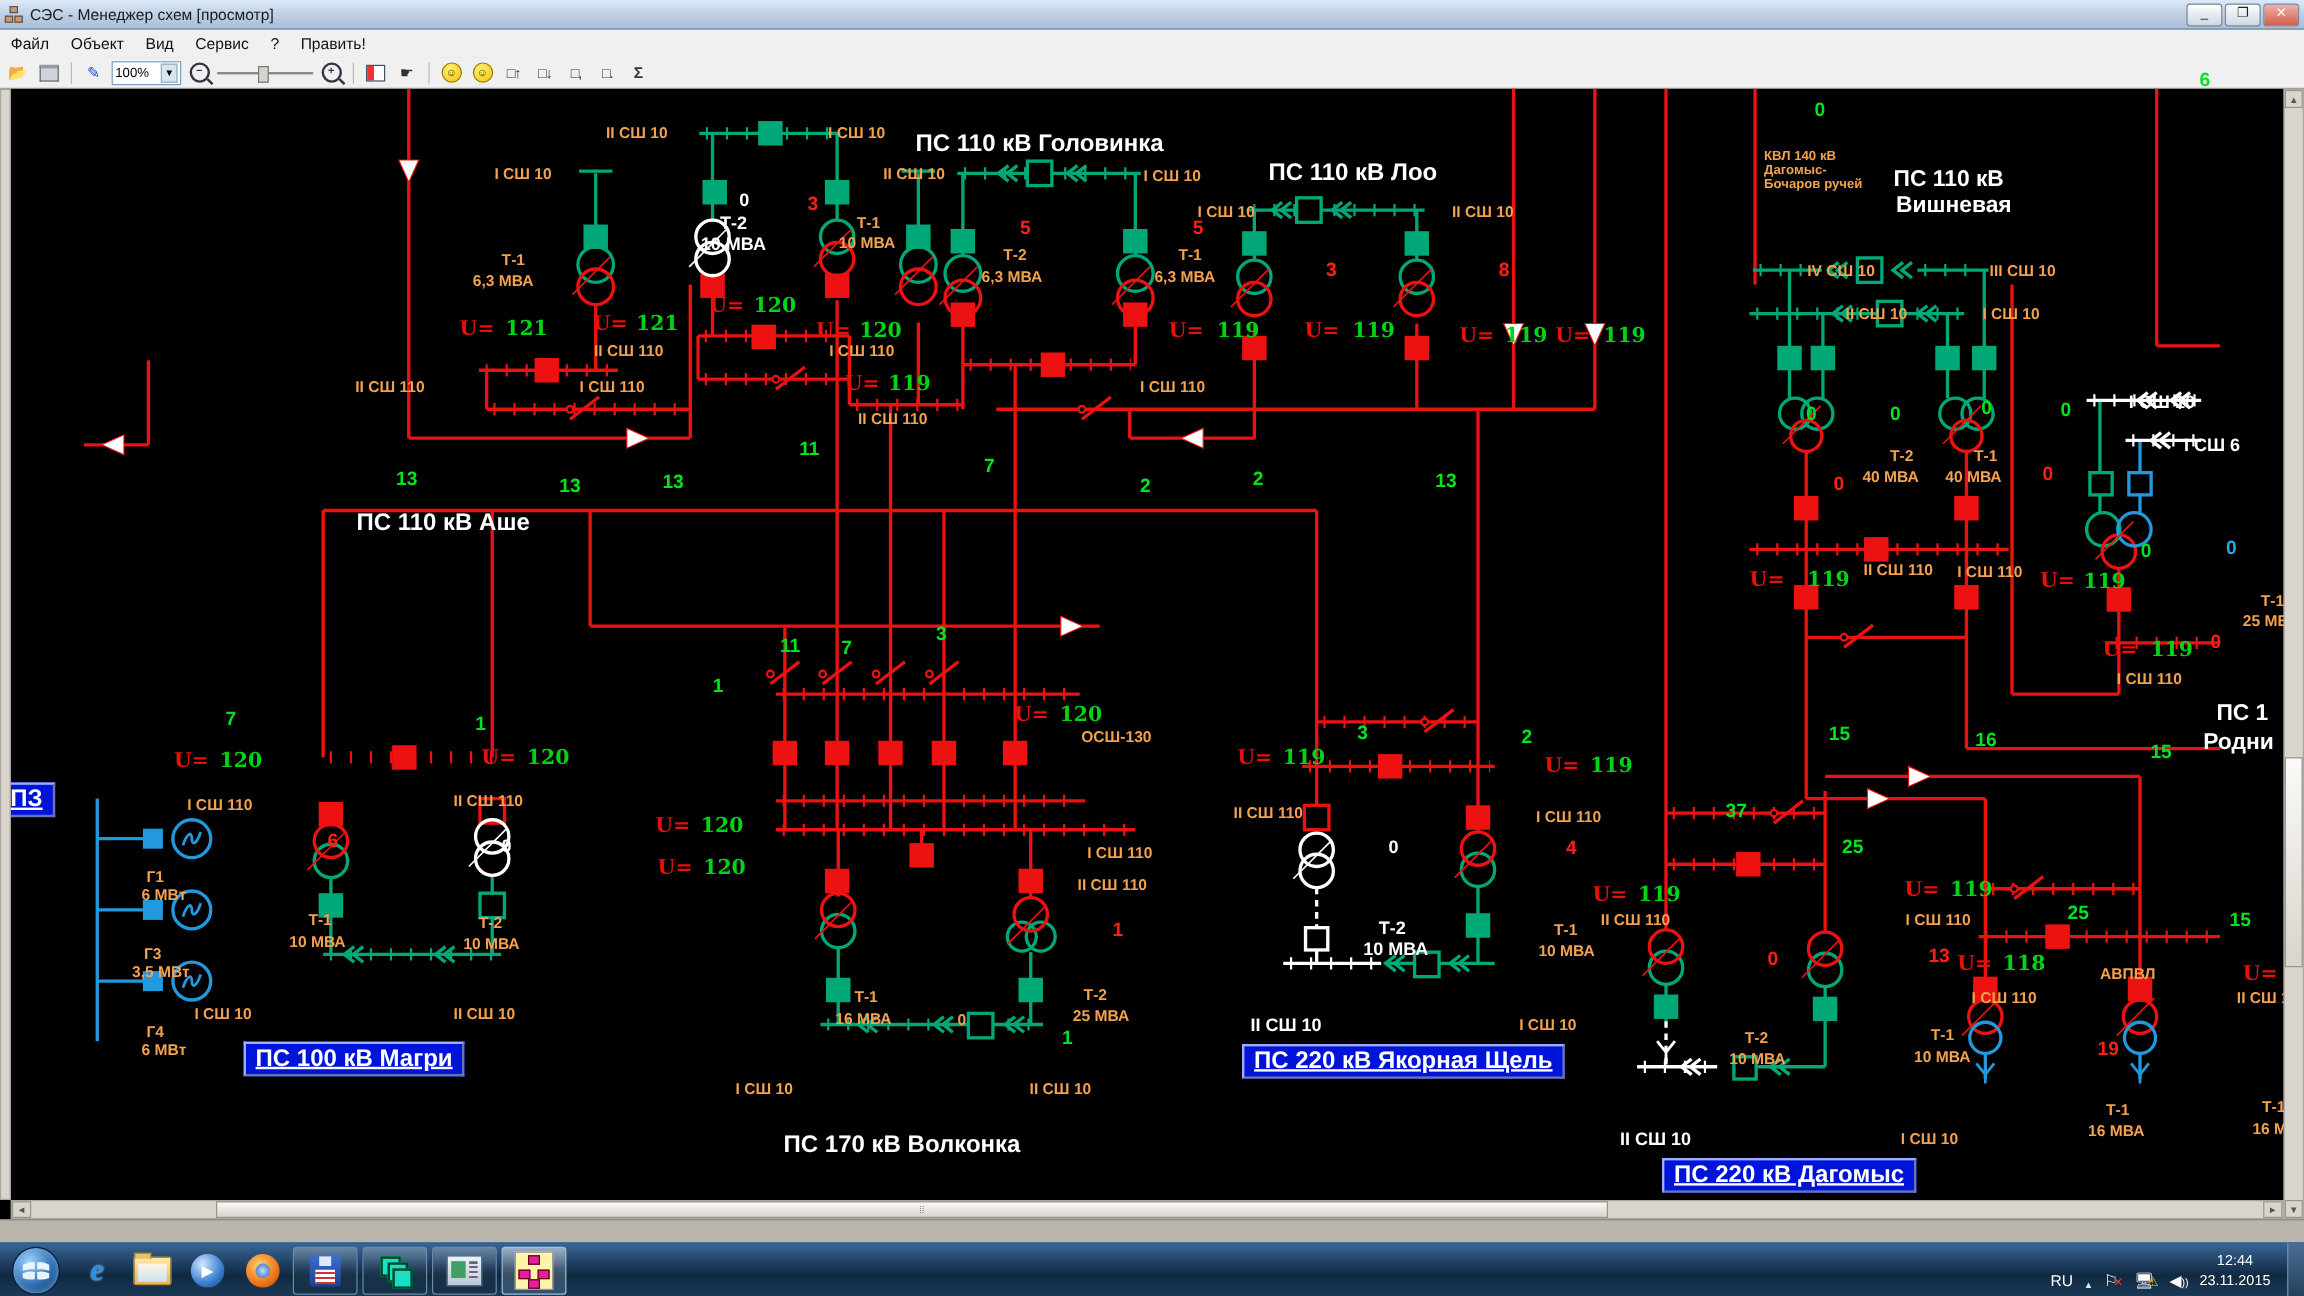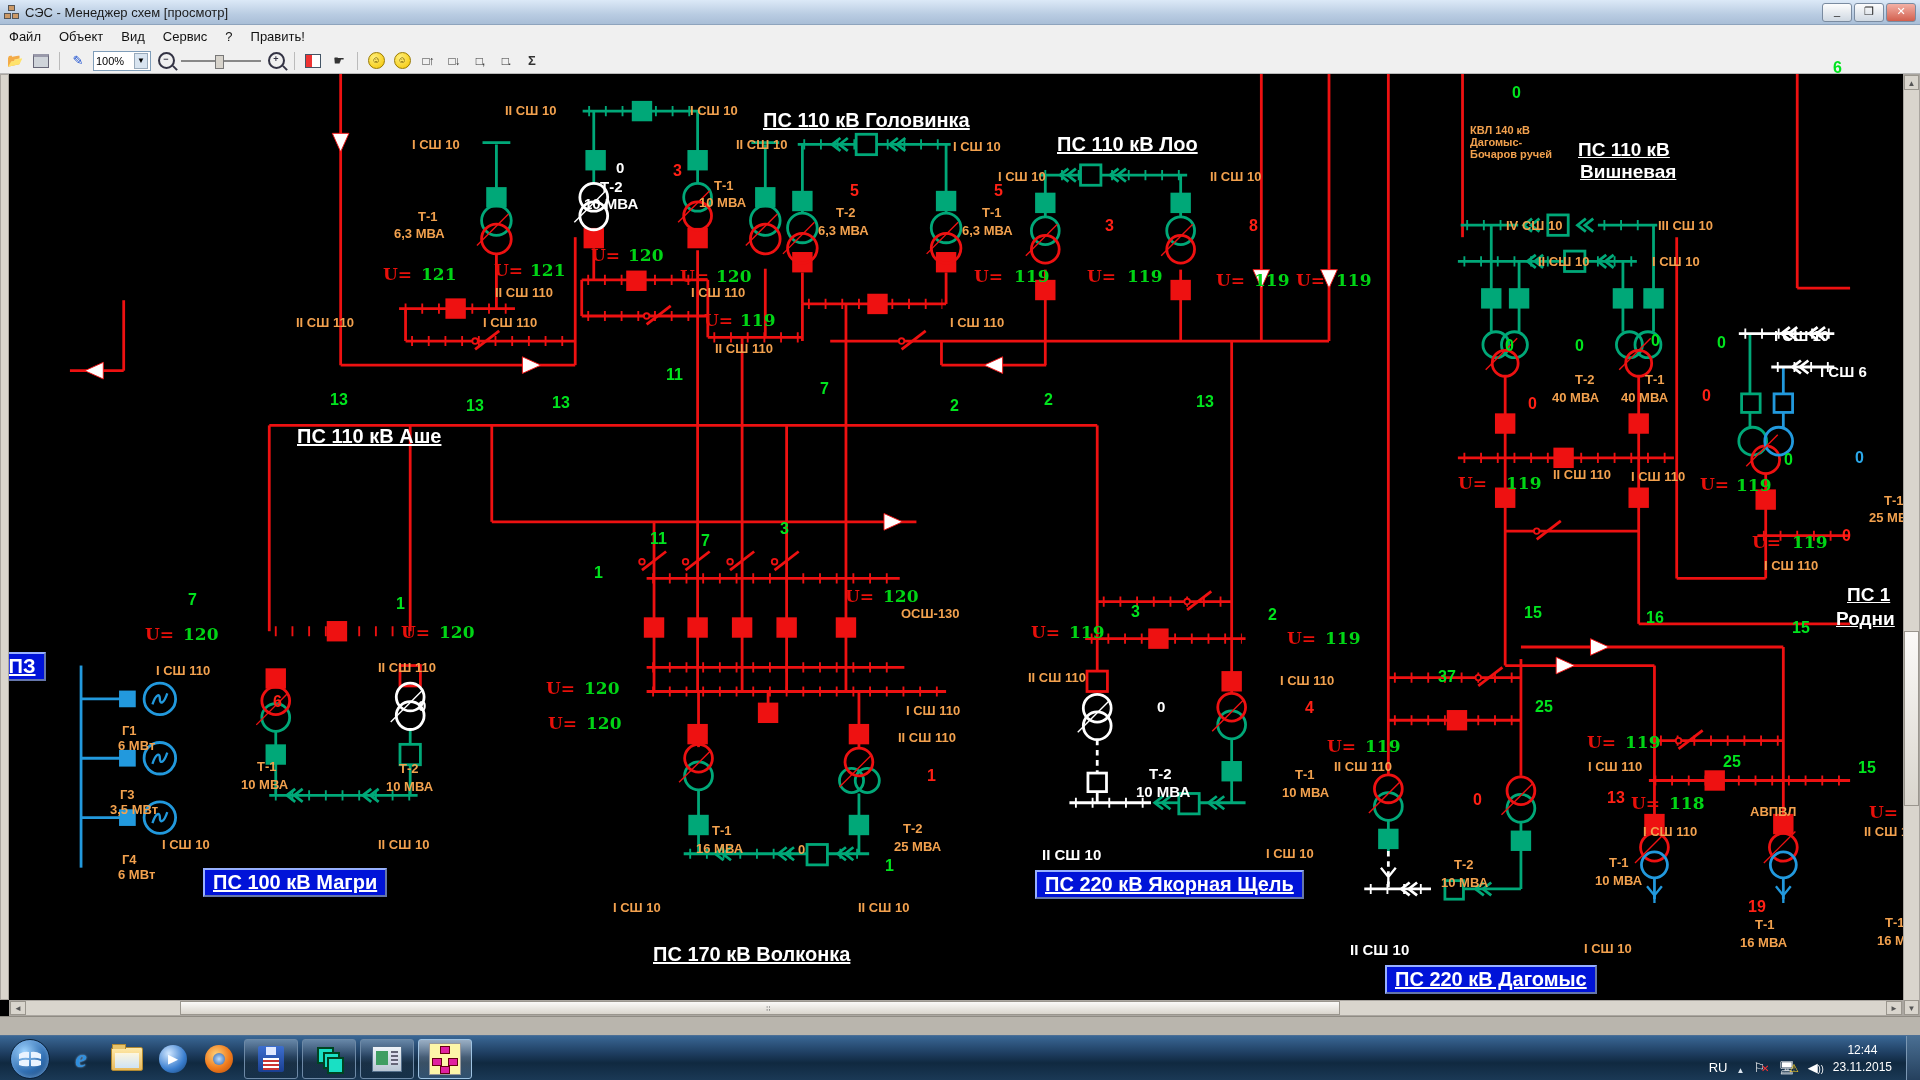--- a/index.html
+++ b/index.html
@@ -34,21 +34,21 @@
     border:1px solid #997a00;color:#5a4500;font:bold 9px "Liberation Sans";text-align:center;line-height:14px}
   .boxarrow{font-size:12px;color:#333;letter-spacing:-1px}
   
   #canvas{position:absolute;left:0;top:74px;width:1920px;height:942px;background:#000}
   #labels span{position:absolute;font-weight:bold;white-space:pre;line-height:1.05}
   .o{color:#f2a14e;font-size:13px}
   .g{color:#00e41e;font-size:16px}
   .r{color:#ff2015;font-size:16px}
   .w{color:#fff;font-size:15px}
   .bl{color:#2ba7e8;font-size:16px}
-  .t{color:#fff;font-size:20px;text-decoration:underline}
+  .t{color:#fff;font-size:20px;}
   .ur{color:#e8100a;font-family:"DejaVu Serif",serif;font-size:17px}
   .ug{color:#00d415;font-family:"DejaVu Serif",serif;font-size:17px}
   .bx{position:absolute;background:#0013d8;border:2px outset #97b0ff;color:#fff;
     font:bold 20px "Liberation Sans",sans-serif;text-decoration:underline;padding:1px 8px;white-space:nowrap}
   
   .sb{position:absolute;background:#d9d5cd;border:1px solid #aaa6a0;box-sizing:border-box;z-index:30}
   .sbthumb{position:absolute;background:linear-gradient(#fbfaf8,#d9d5cd);border:1px solid #9a968e;box-sizing:border-box}
   .sbarrow{position:absolute;font-size:8px;color:#555;text-align:center;width:15px;height:15px;line-height:15px;
     background:#d9d5cd;border:1px solid #9a968e;box-sizing:border-box}
   #statusbar{position:absolute;left:0;top:1016px;width:1920px;height:19px;background:#b9b5ad;border-top:1px solid #8f8b83;z-index:31}
@@ -692,21 +692,21 @@
       <span class="g" style="left: 1723px; top: 680px;">25</span>
       <span class="g" style="left: 1858px; top: 686px;">15</span>
       <span class="r" style="left: 1607px; top: 716px;">13</span>
       <span class="ur" style="left: 1631px; top: 721px;">U=</span>
       <span class="ug" style="left: 1669px; top: 721px;">118</span>
       <span class="o" style="left: 1750px; top: 731px;">АВПВЛ</span>
       <span class="o" style="left: 1643px; top: 751px;">I СШ 110</span>
       <span class="ur" style="left: 1869px; top: 730px;">U=</span>
       <span class="o" style="left: 1864px; top: 751px;">II СШ 110</span>
       <span class="r" style="left: 1473px; top: 718px;">0</span>
-      <span class="r" style="left: 1748px; top: 825px;">19</span>
+      <span class="r" style="left: 1748px; top: 793px;">19</span>
       <span class="o" style="left: 1454px; top: 784px;">Т-2</span>
       <span class="o" style="left: 1441px; top: 802px;">10 МВА</span>
       <span class="o" style="left: 1609px; top: 782px;">Т-1</span>
       <span class="o" style="left: 1595px; top: 800px;">10 МВА</span>
       <span class="o" style="left: 1755px; top: 844px;">Т-1</span>
       <span class="o" style="left: 1740px; top: 862px;">16 МВА</span>
       <span class="o" style="left: 1885px; top: 842px;">Т-1</span>
       <span class="o" style="left: 1877px; top: 860px;">16 МВА</span>
       <span class="w" style="left: 1350px; top: 868px;">II СШ 10</span>
       <span class="o" style="left: 1584px; top: 868px;">I СШ 10</span>

